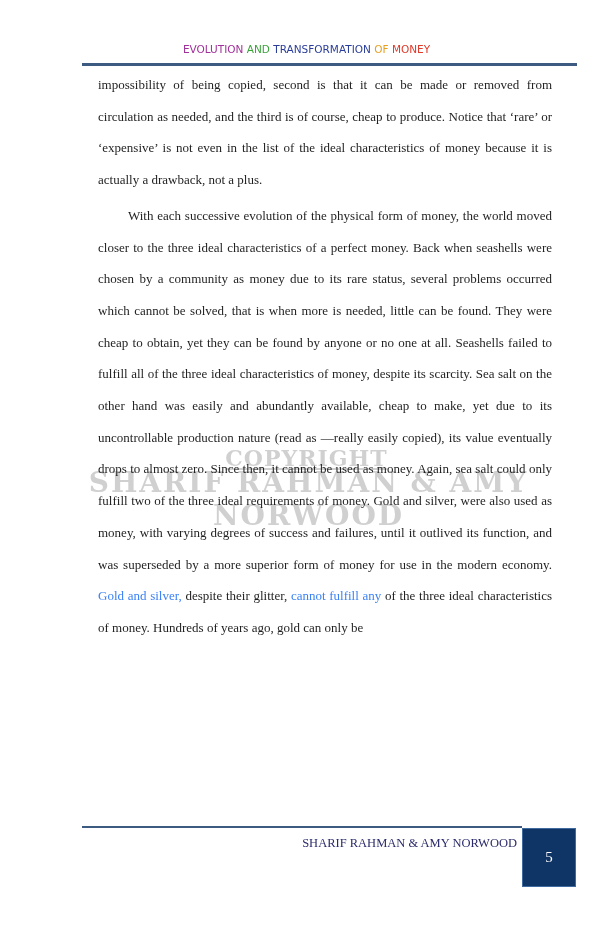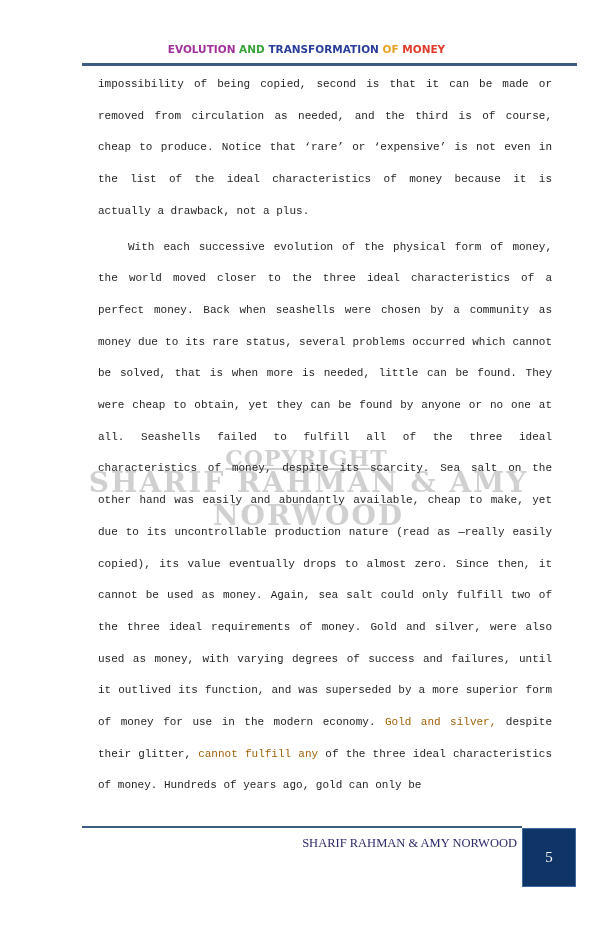--- a/index.html
+++ b/index.html
@@ -2,37 +2,37 @@
 <html><head>
   <meta charset="utf-8">
   <style>
     html, body { margin: 0; padding: 0; background: #ffffff; }
     body { width: 613px; height: 925px; position: relative; overflow: hidden; }
 
     .header-title {
       position: absolute; top: 43px; left: 0; width: 613px;
       text-align: center;
       font-family: "DejaVu Sans", sans-serif;
-      font-weight: bold; font-size: 10.5px; letter-spacing: 0px;
+      font-weight: normal; font-size: 10.5px; letter-spacing: 0px;
     }
     .header-title span { display: inline; }
     .header-rule {
       position: absolute; top: 63px; left: 82px; width: 495px; height: 3px;
       background: #3d5a80;
     }
 
     .body-text {
       position: absolute; top: 69px; left: 98px; width: 454px;
-      font-family: Liberation Mono, monospace;
-      font-size: 11px; line-height: 31.7px; color: #1f1f1f;
+      font-family: Liberation Serif, serif;
+      font-size: 13px; line-height: 31.7px; color: #1f1f1f;
       text-align: justify;
     }
     .body-text p { margin: 0; }
     .body-text p.indent { text-indent: 30px; margin-top: 4px; }
-    .hl { color: #a16207; }
+    .hl { color: #3b82f6; }
 
     .watermark {
       position: absolute; left: 0; width: 613px; text-align: center;
       font-family: "DejaVu Serif", serif; font-weight: bold;
       color: rgba(150,150,150,0.45); pointer-events: none;
       letter-spacing: 1px;
     }
     .wm1 { top: 445px; font-size: 22px; text-decoration: underline; }
     .wm2 { top: 466px; font-size: 28px; letter-spacing: 2px; left: 2px; }
 

